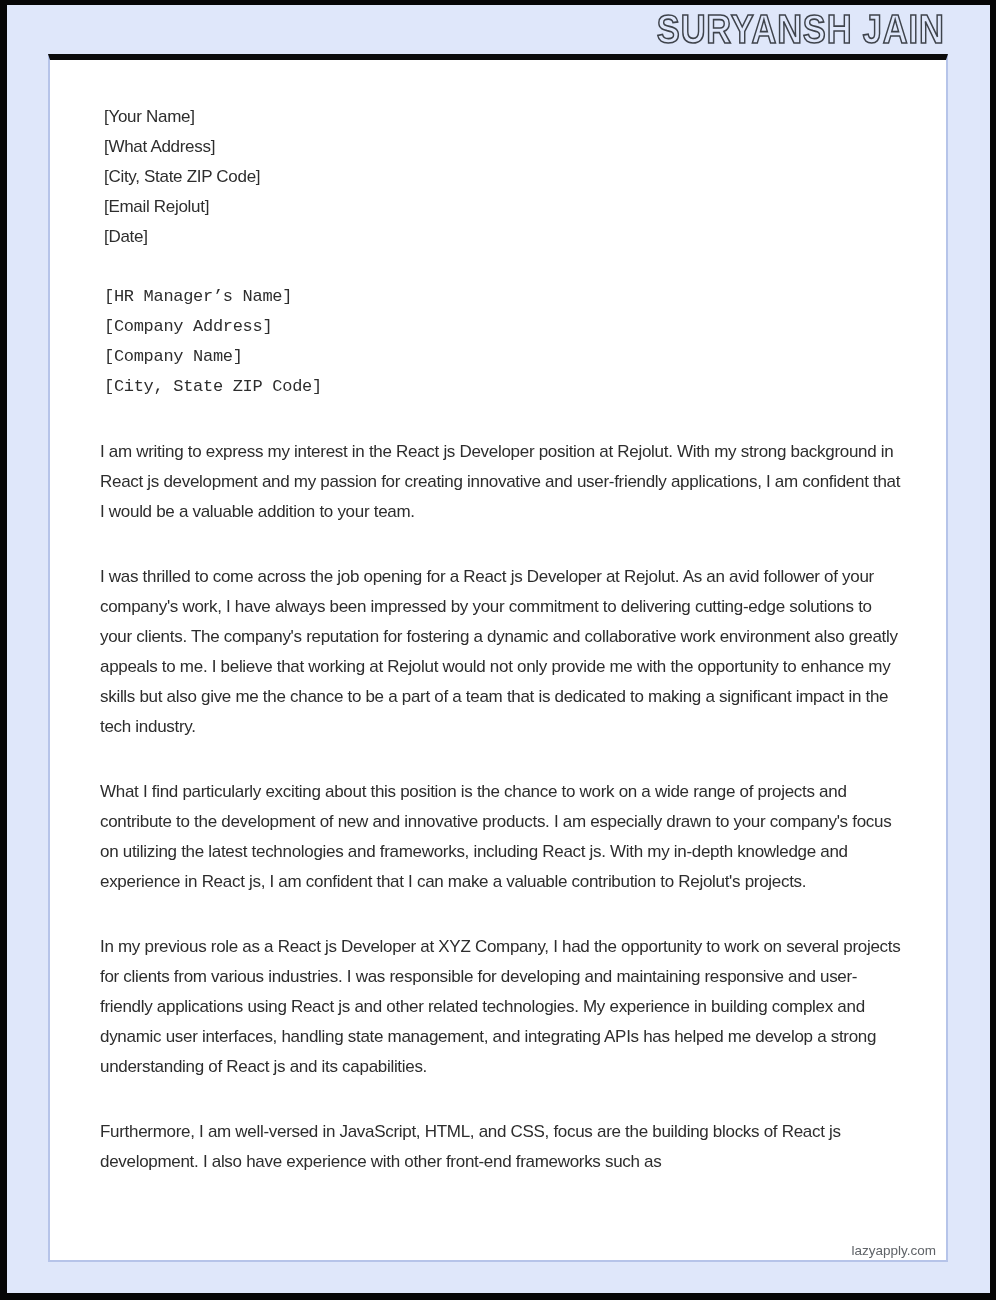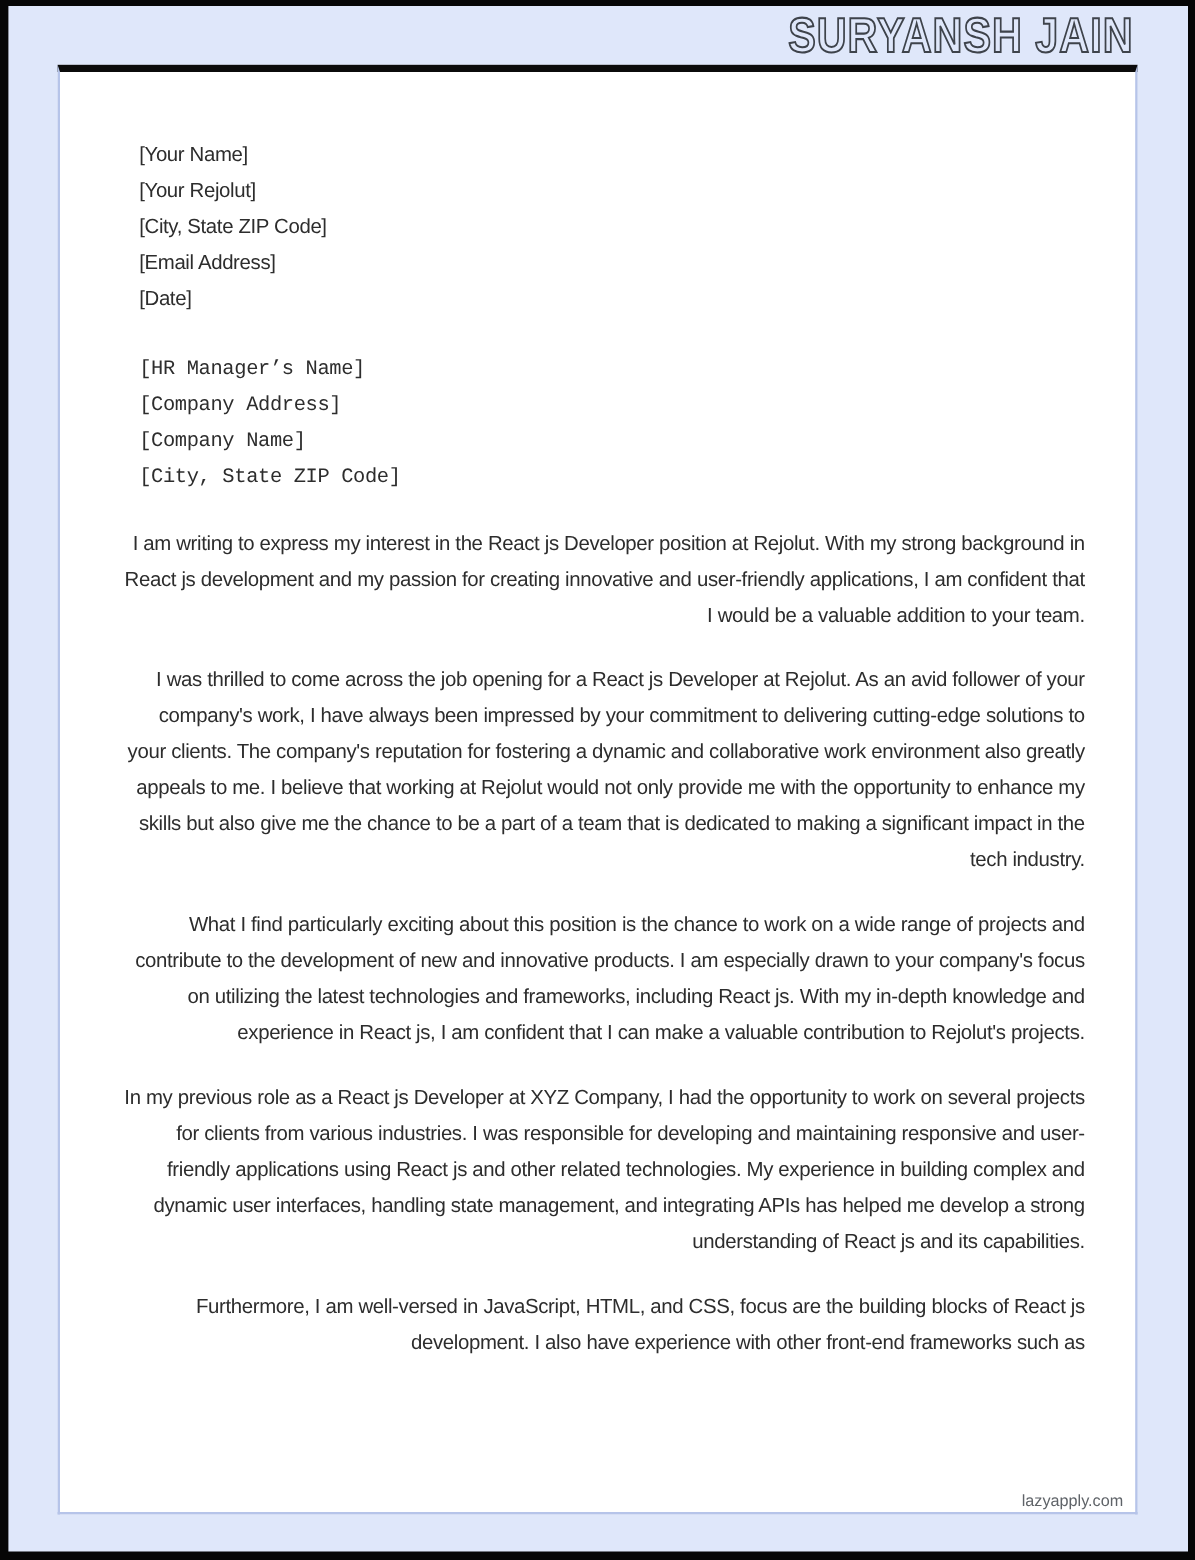--- a/index.html
+++ b/index.html
@@ -51,23 +51,23 @@
     overflow: visible;
     z-index: 2;
   }
   .letter-content {
     padding: 38px 42px 0 50px;
     color: #2d2d2d;
     font-size: 17px;
     letter-spacing: -0.3px;
     line-height: 30px;
   }
-  .block { margin: 16px; }
+  .block { margin: 4px; }
   .block + .block { margin-top: 30px; font-family: Liberation Mono, monospace; }
-  .paragraphs .para { margin-top: 24px; text-align: right; }
+  .paragraphs .para { margin-top: 35px; }
   .watermark {
     position: absolute;
     top: 1243px;
     right: 60px;
     font-size: 13.5px;
     letter-spacing: 0;
     color: #5f6368;
     z-index: 6;
     cursor: pointer;
     padding-left: 22px;
@@ -79,23 +79,23 @@
 <div class="frame"></div>
 
 <div class="letterhead">
   <div class="letterhead-name">SURYANSH JAIN</div>
 </div>
 
 <div class="page">
   <div class="letter-content">
     <div class="block">
         <div>[Your Name]</div>
-        <div>[Your Rejolut]</div>
+        <div>[What Address]</div>
         <div>[City, State ZIP Code]</div>
-        <div>[Email Address]</div>
+        <div>[Email Rejolut]</div>
         <div>[Date]</div>
       </div>
     <div class="block">
         <div>[HR Manager’s Name]</div>
         <div>[Company Address]</div>
         <div>[Company Name]</div>
         <div>[City, State ZIP Code]</div>
       </div>
     <div class="paragraphs">
         <div class="para">I am writing to express my interest in the React js Developer position at Rejolut. With my strong background in React js development and my passion for creating innovative and user-friendly applications, I am confident that I would be a valuable addition to your team.</div>

